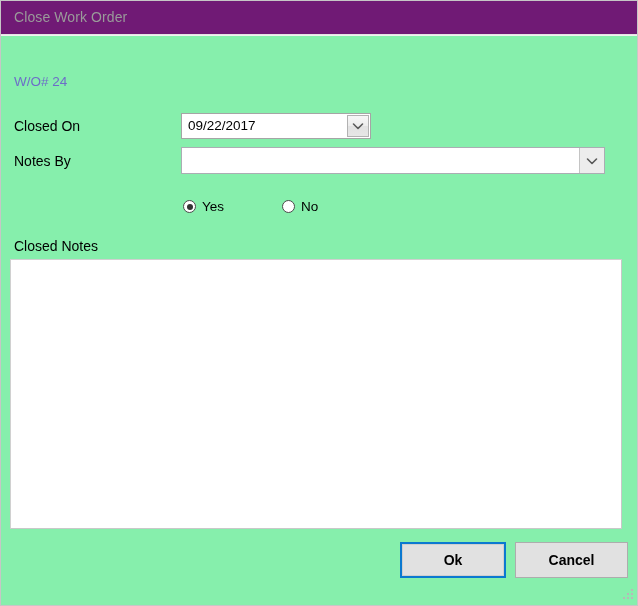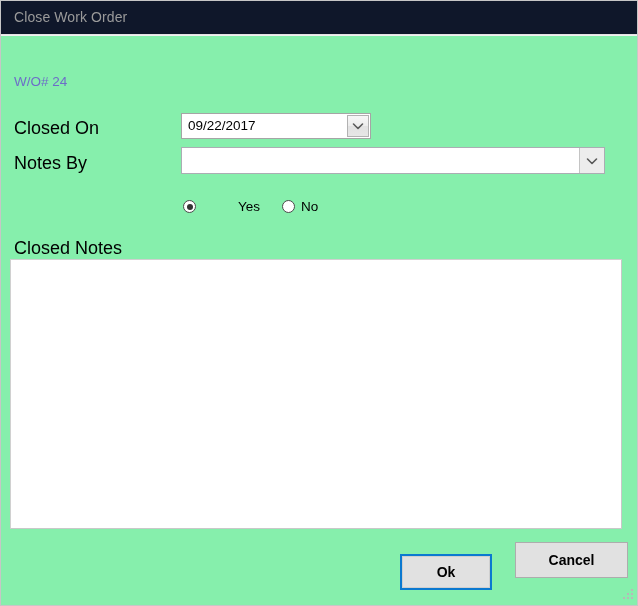--- a/index.html
+++ b/index.html
@@ -23,21 +23,21 @@
     border: 1px solid #c6c6c6;
     background: #f0f0f0;
   }
 
   
   .titlebar {
     position: absolute;
     left: 0; top: 0;
     width: 636px;
     height: 34px;
-    background: #0f172a;
+    background: #701a75;
     border-bottom: 1px solid #e4e4e4;
     box-sizing: border-box;
   }
   .titlebar-text {
     position: absolute;
     left: 13px;
     top: 8px;
     font-size: 14px;
     color: #9a9a9a;
     letter-spacing: 0.1px;
@@ -57,21 +57,21 @@
     position: absolute;
     left: 13px;
     top: 38px;
     font-size: 13.5px;
     color: #6d6dc8;
     white-space: nowrap;
   }
 
   .lbl {
     position: absolute;
-    font-size: 18px;
+    font-size: 14px;
     color: #000000;
     white-space: nowrap;
   }
   .lbl-closed-on { left: 13px; top: 82px; }
   .lbl-closed-by { left: 13px; top: 117px; }
   .lbl-wo-complete { left: 13px; top: 166px; }
   .lbl-closing-notes { left: 13px; top: 202px; }
 
   
   .datepicker {
@@ -138,21 +138,21 @@
   }
 
   
   .radio-group { position: absolute; top: 163px; }
   .radio-item {
     position: absolute;
     display: flex;
     align-items: center;
     white-space: nowrap;
   }
-  .radio-yes { left: 182px; gap: 36px; }
+  .radio-yes { left: 182px; }
   .radio-no  { left: 281px; }
   .radio-dot {
     width: 13px;
     height: 13px;
     border-radius: 50%;
     box-sizing: border-box;
     border: 1.5px solid #4a4a4a;
     background: #ffffff;
     position: relative;
     flex: 0 0 auto;
@@ -205,24 +205,23 @@
     color: #000000;
     text-align: center;
     display: flex;
     align-items: center;
     justify-content: center;
     white-space: nowrap;
   }
   .btn-ok {
     left: 399px;
     top: 506px;
-    width: 92px;
+    width: 106px;
     height: 36px;
     border: 2px solid #0b79d0;
-    margin-top: 12px;
   }
   .btn-ok .btn-inner {
     position: absolute;
     left: 0; top: 0; right: 0; bottom: 0;
     border: 1px solid #cfcfcf;
     display: flex;
     align-items: center;
     justify-content: center;
   }
   .btn-cancel {

